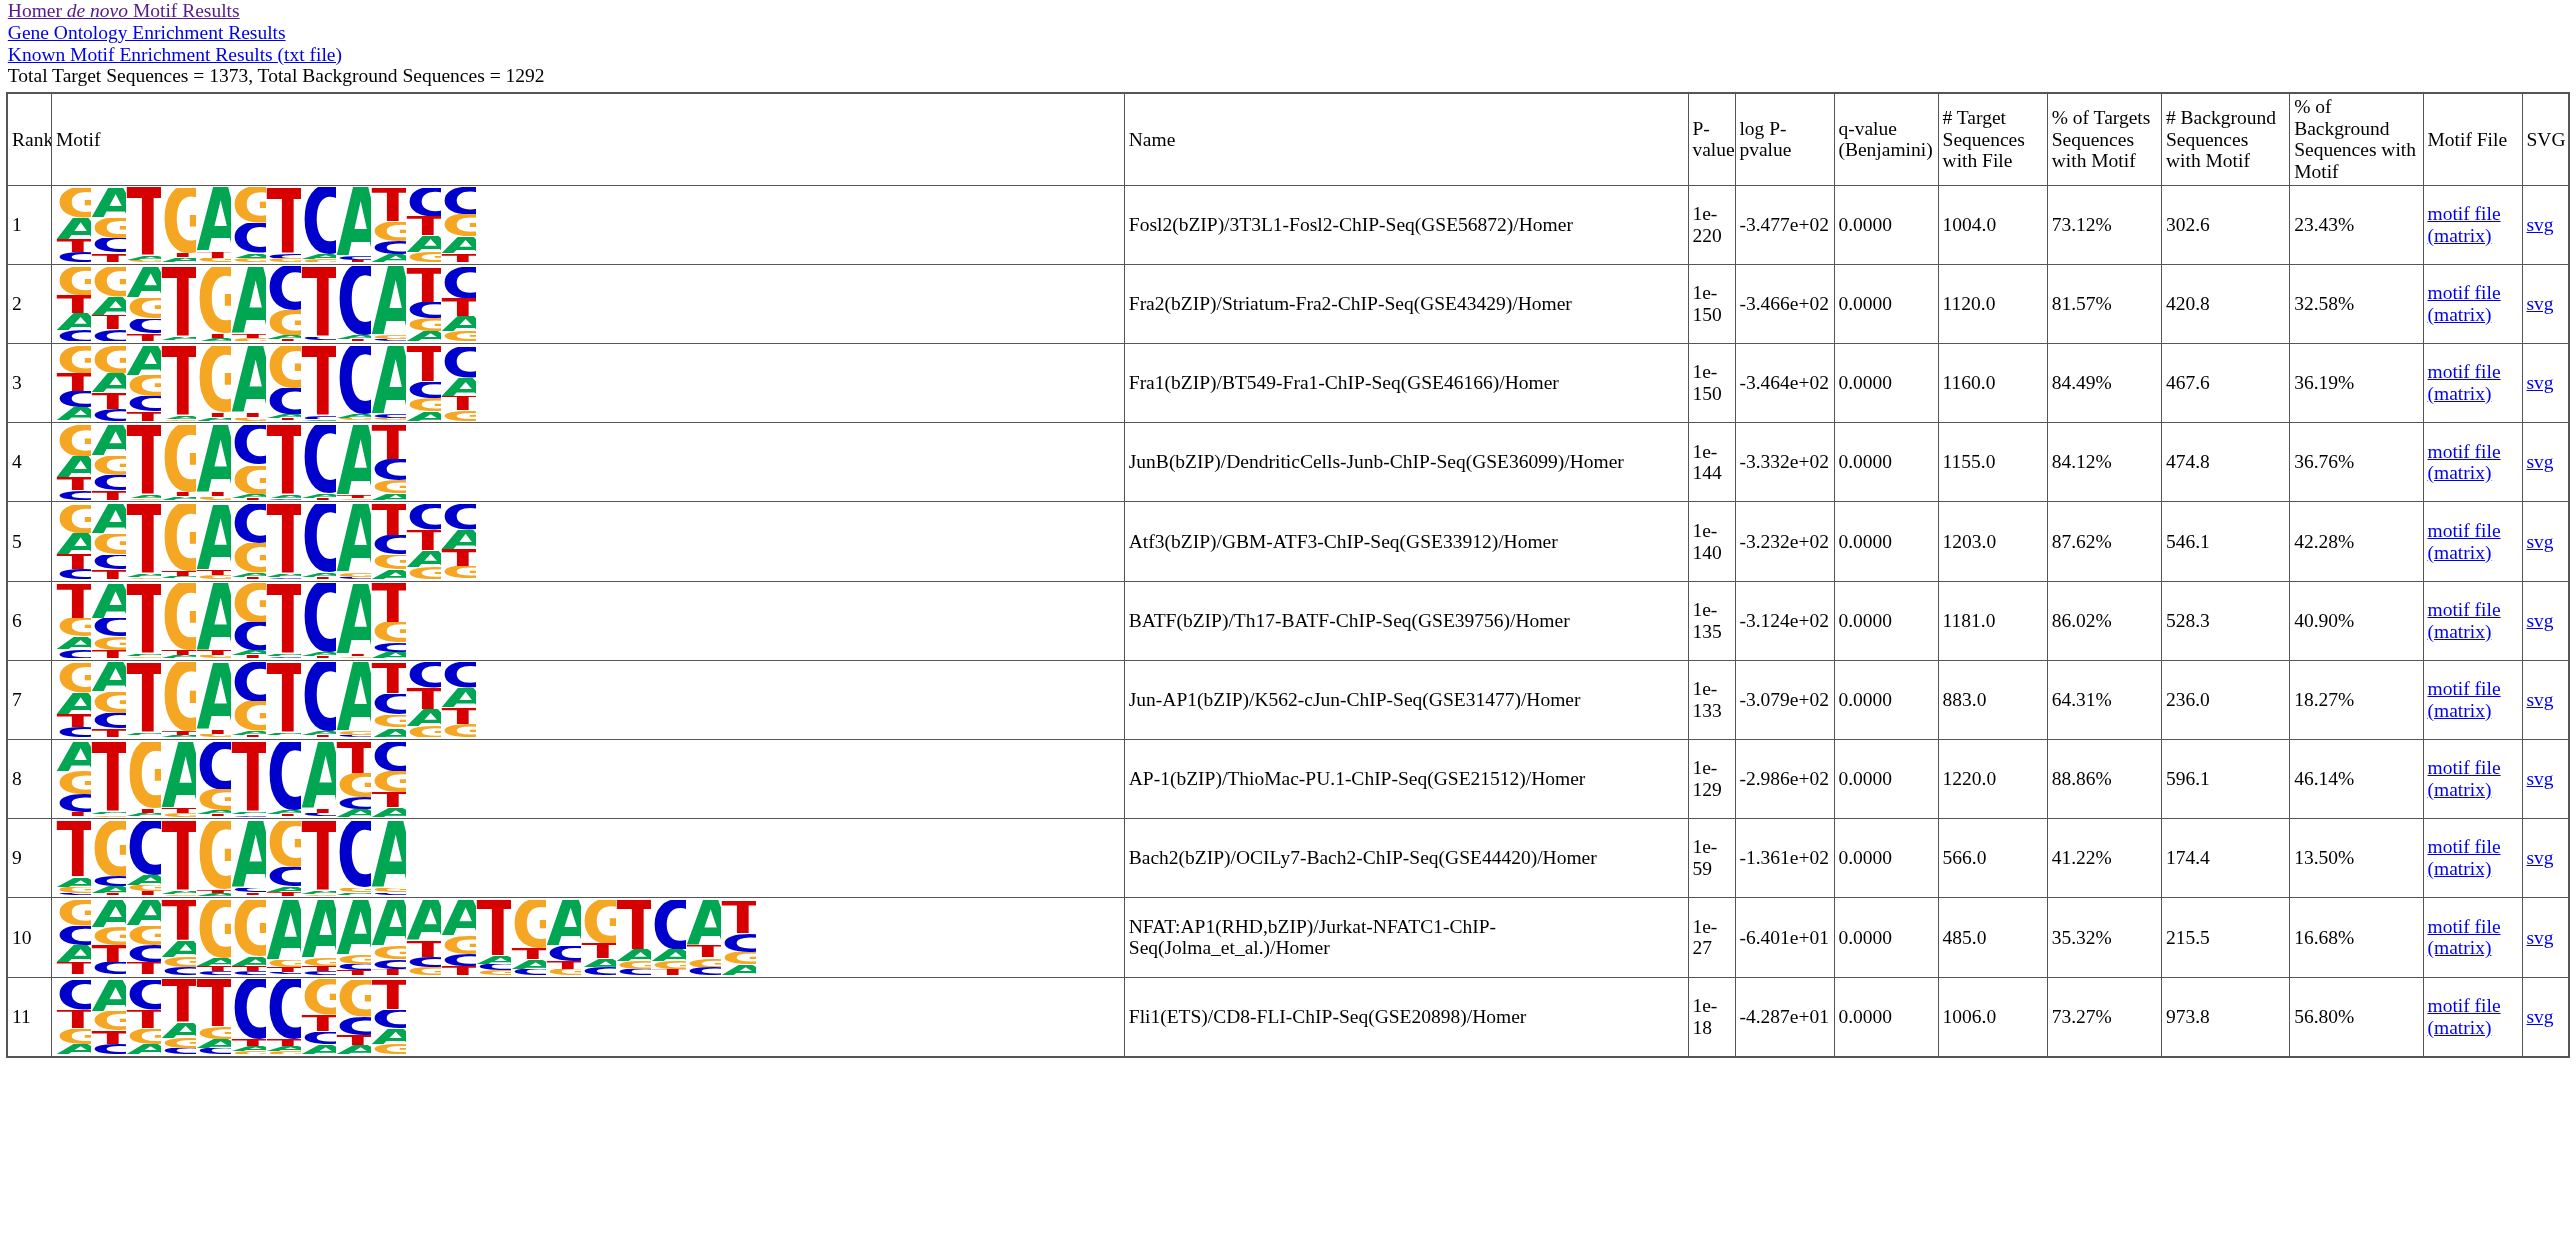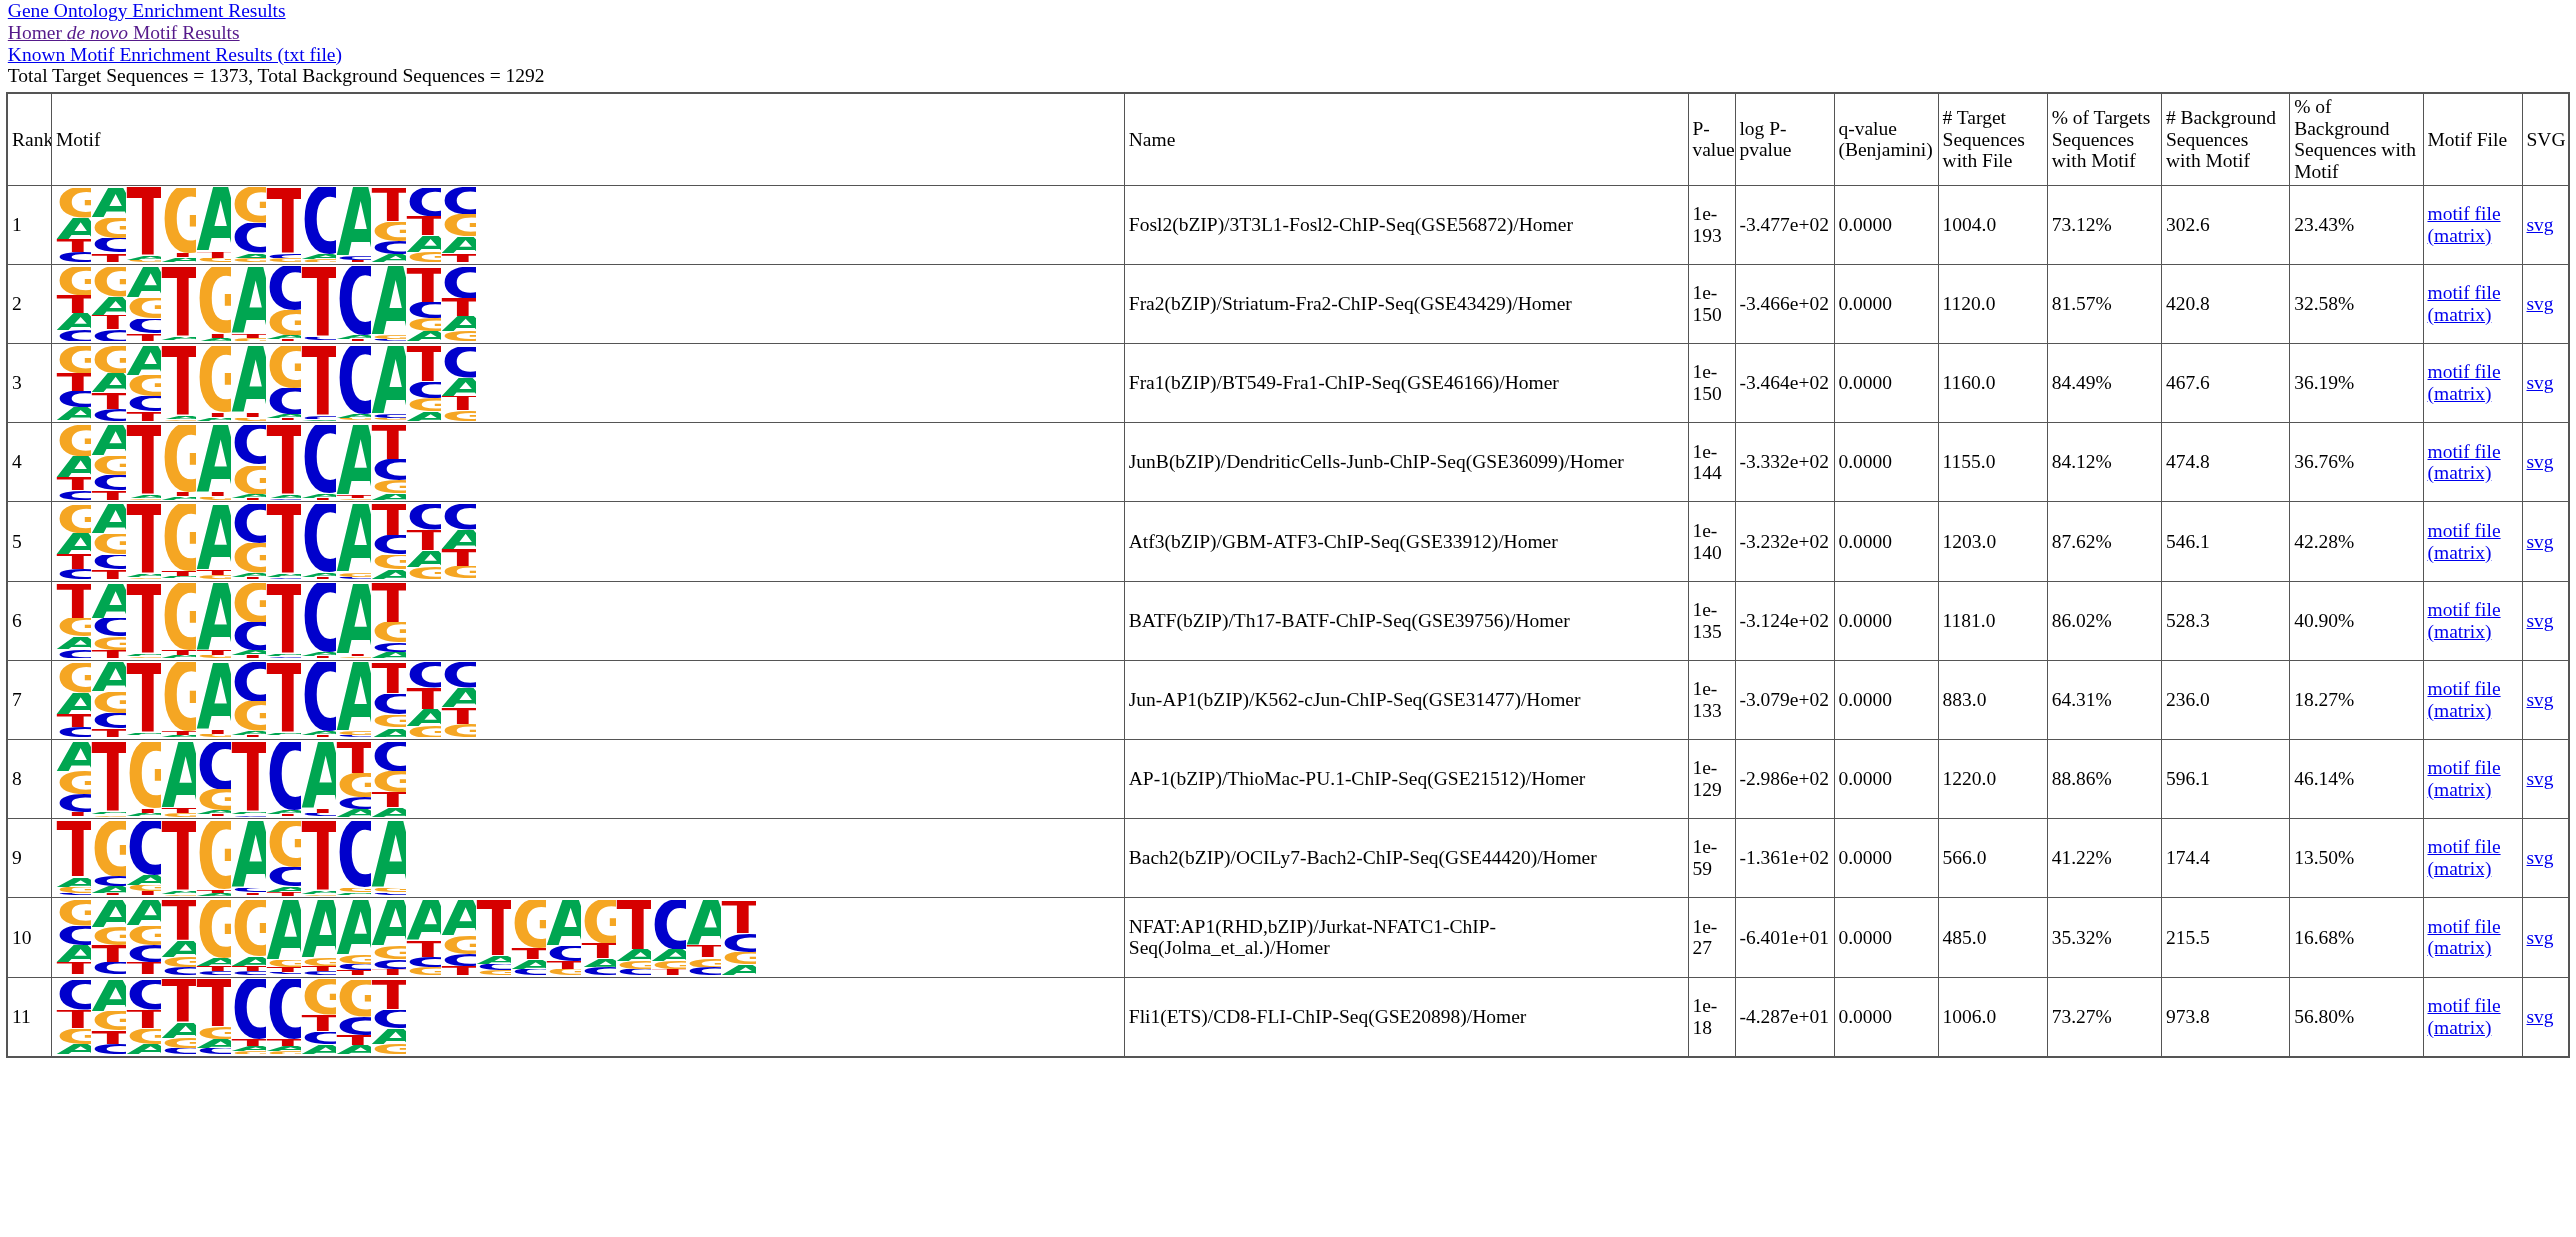--- a/index.html
+++ b/index.html
@@ -107,24 +107,24 @@
   .b-T{color:#d60000;}
 </style>
 </head>
 <body>
 
 <div id="page">
 
 
   <div class="links">
     <span class="row">
-      <a class="unvisited" href="#">Gene Ontology Enrichment Results</a>
+      <a class="visited" href="#"><span>Homer </span><span class="italic">de novo</span><span> Motif Results</span></a>
     </span>
     <span class="row">
-      <a class="visited" href="#"><span>Homer </span><span class="italic">de novo</span><span> Motif Results</span></a>
+      <a class="unvisited" href="#">Gene Ontology Enrichment Results</a>
     </span>
     <span class="row">
       <a class="unvisited" href="#">Known Motif Enrichment Results (txt file)</a>
     </span>
   </div>
 
   <div class="totals">Total Target Sequences = 1373, Total Background Sequences = 1292</div>
 
   <table class="results">
     <colgroup>
@@ -308,21 +308,21 @@
                 <div class="base" style="height: 16.4px;">
                   <span class="b-A" style="transform: scaleY(0.291667) scaleX(0.8);">A</span>
                 </div>
                 <div class="base" style="height: 9.4px;">
                   <span class="b-T" style="transform: scaleY(0.166667) scaleX(0.8);">T</span>
                 </div>
               </div>
             </div>
           </td>
           <td class="namecell">Fosl2(bZIP)/3T3L1-Fosl2-ChIP-Seq(GSE56872)/Homer</td>
-          <td>1e-193</td>
+          <td>1e-220</td>
           <td>-3.477e+02</td>
           <td>0.0000</td>
           <td>1004.0</td>
           <td>73.12%</td>
           <td>302.6</td>
           <td>23.43%</td>
           <td><a class="cellink" href="#">motif file (matrix)</a></td>
           <td><a class="cellink" href="#">svg</a></td>
         </tr>
         <tr>

